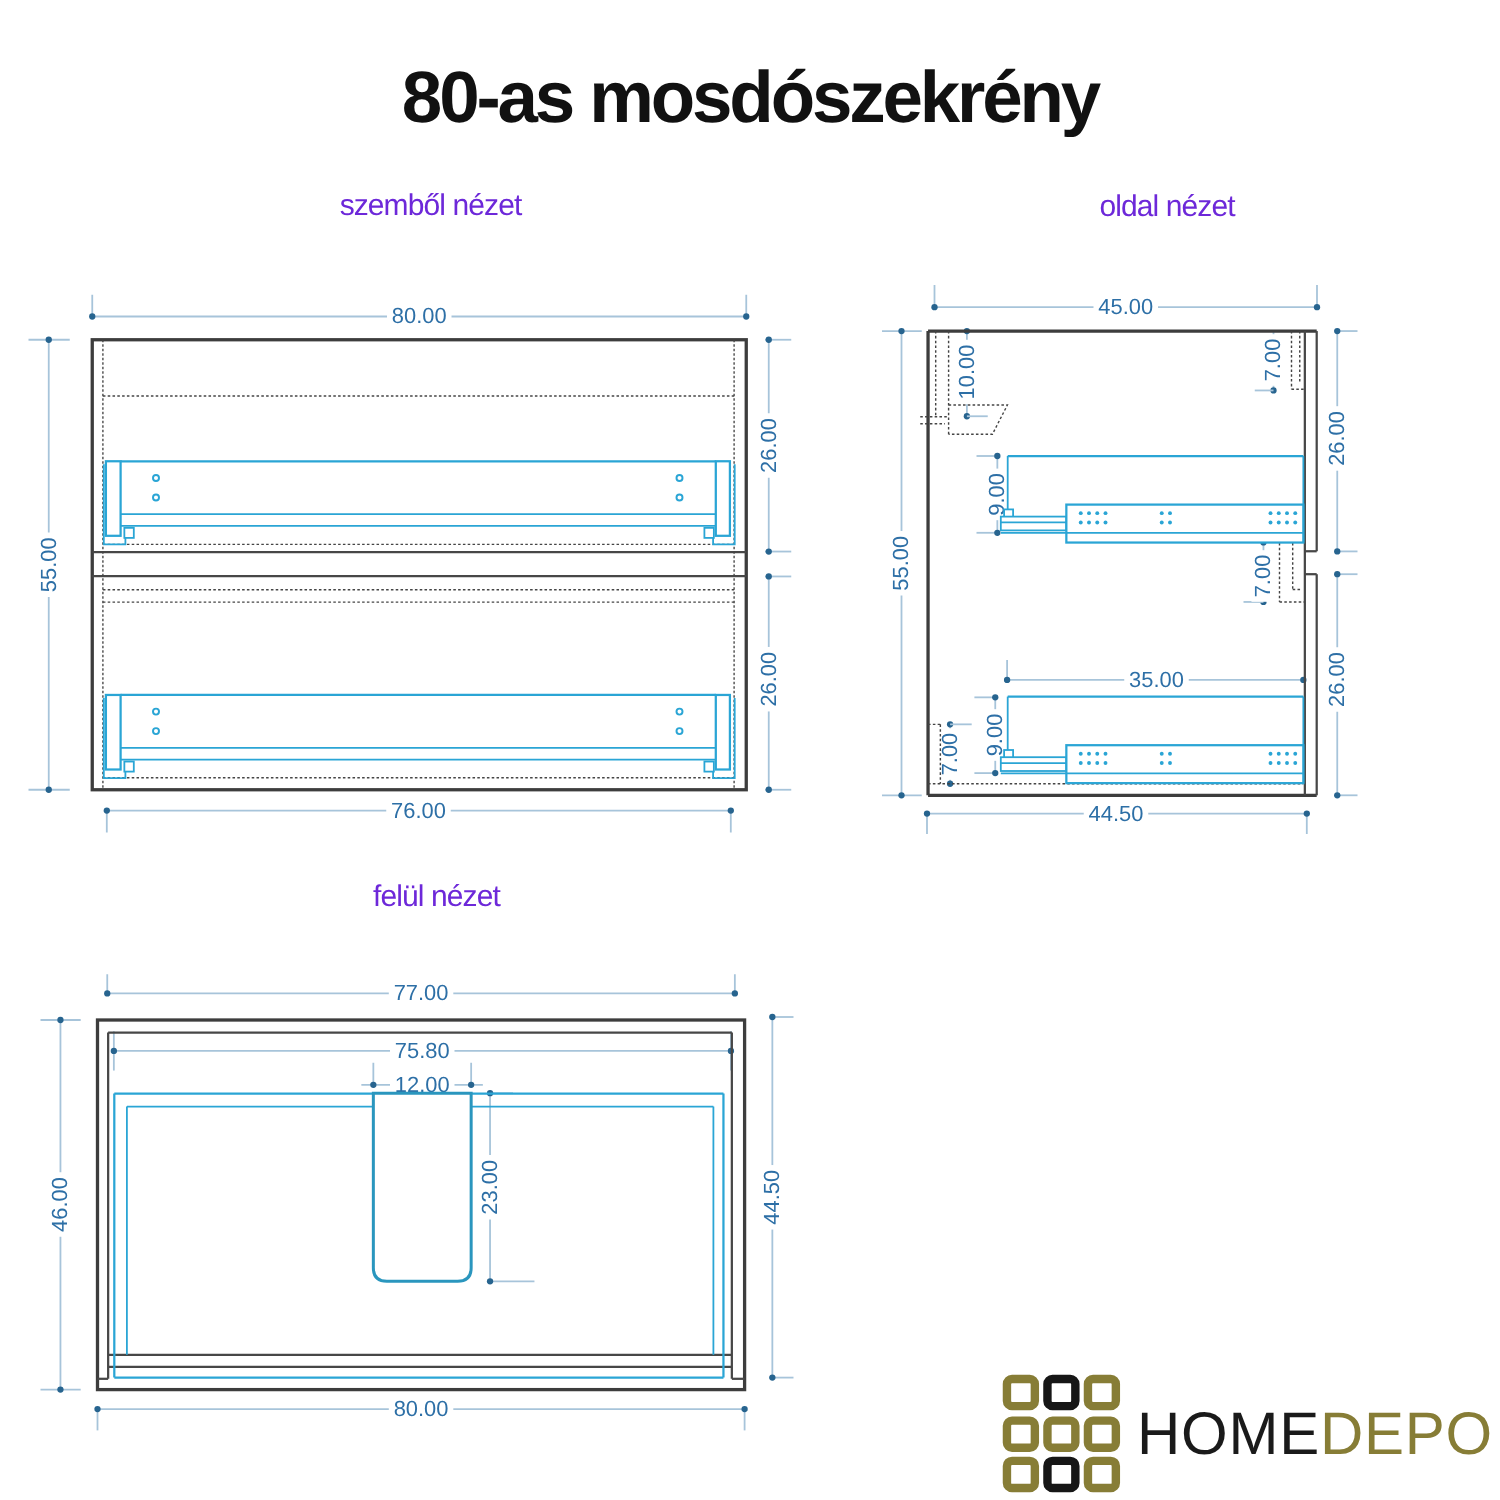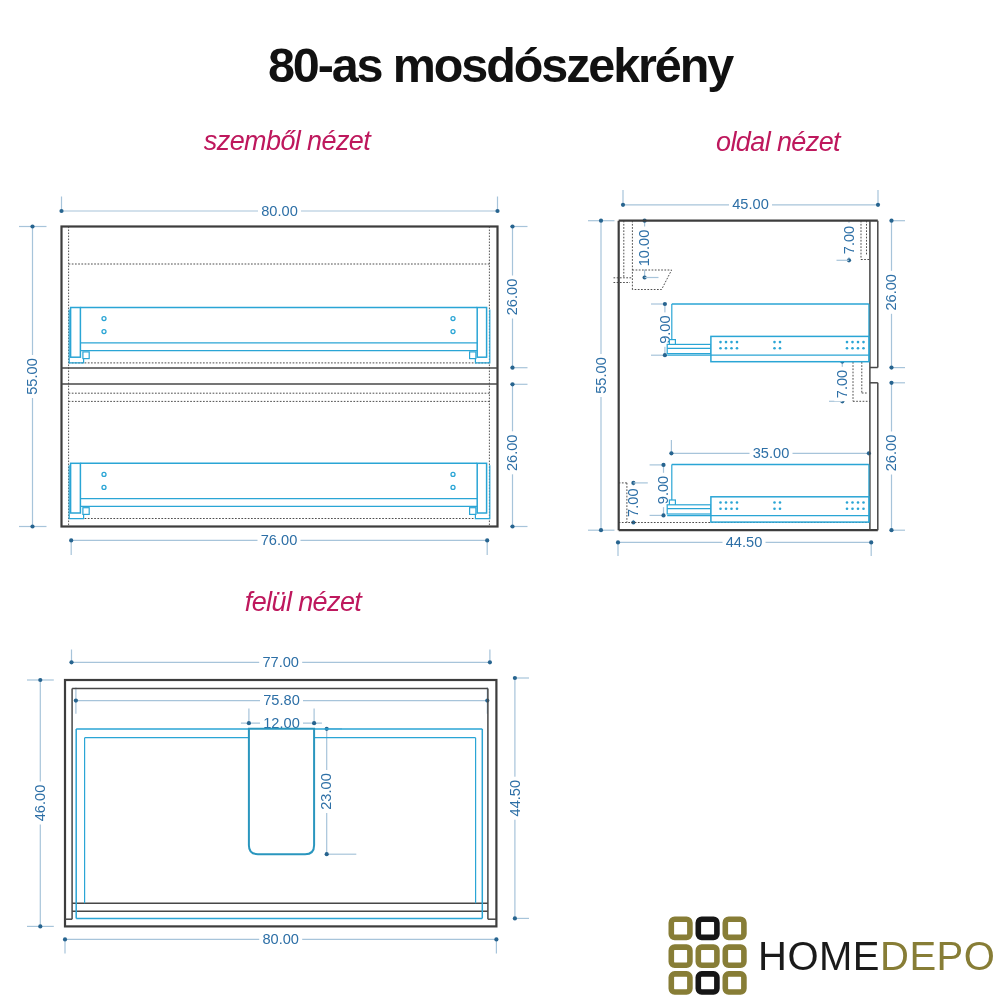--- a/index.html
+++ b/index.html
@@ -12,28 +12,28 @@
 .c2f{stroke:#2aa5d5;stroke-width:1.2;fill:#fff}
 .cc{stroke:#2aa5d5;stroke-width:1.3;fill:#fff}
 .cd{fill:#2aa5d5}
 .t{stroke:#2a96be;stroke-width:2;fill:#fff}
 .m{stroke:#a7c4da;stroke-width:1.2;fill:none}
 text.dim{font-size:14.6px;fill:#2d6fa6}
 text.logo{font-size:40px;letter-spacing:0.5px}
 .title{position:absolute;left:0;top:0;width:1000px;text-align:center;
  font-family:"Liberation Sans",sans-serif;font-weight:bold;font-size:48.5px;color:#111;
  top:37px;letter-spacing:-2.1px}
-.lab{position:absolute;font-family:"Liberation Sans",sans-serif;font-style:italic;
- font-size:27px;color:#be185d;transform:translateX(-50%);letter-spacing:-0.6px}
+.lab{position:absolute;font-family:"Liberation Sans",sans-serif;
+ font-size:20px;color:#6d28d9;transform:translateX(-50%);letter-spacing:-0.6px}
 </style></head>
 <body>
 <div class="title">80-as mosdószekrény</div>
 <div class="lab" style="left:287px;top:126px">szemből nézet</div>
 <div class="lab" style="left:778px;top:127px">oldal nézet</div>
-<div class="lab" style="left:303px;top:587px">felül nézet</div>
+<div class="lab" style="left:291px;top:587px">felül nézet</div>
 <svg width="1000" height="1000" viewBox="0 0 1000 1000" style="position:absolute;left:0;top:0">
 <line x1="61.5" y1="196.5" x2="61.5" y2="211" class="m"></line>
 <line x1="497.5" y1="196.5" x2="497.5" y2="211" class="m"></line>
 <line x1="61.5" y1="211" x2="497.5" y2="211" class="m"></line>
 <circle cx="61.5" cy="211" r="2.1" fill="#27648f"></circle>
 <circle cx="497.5" cy="211" r="2.1" fill="#27648f"></circle>
 <rect x="258.0" y="203" width="43.0" height="15" fill="#fff"></rect>
 <text x="279.5" y="215.6" class="dim" text-anchor="middle">80.00</text>
 <line x1="19" y1="226.5" x2="46.5" y2="226.5" class="m"></line>
 <line x1="19" y1="526.5" x2="46.5" y2="526.5" class="m"></line>

